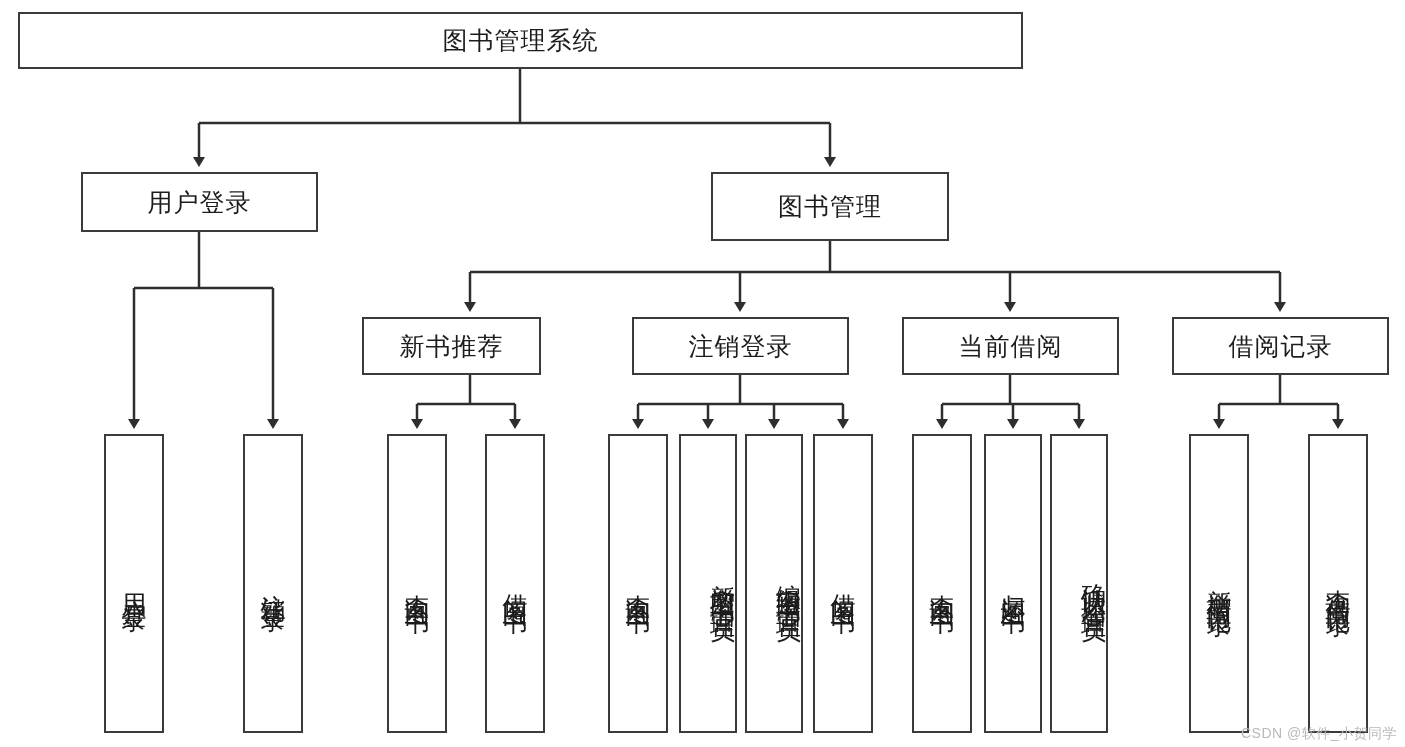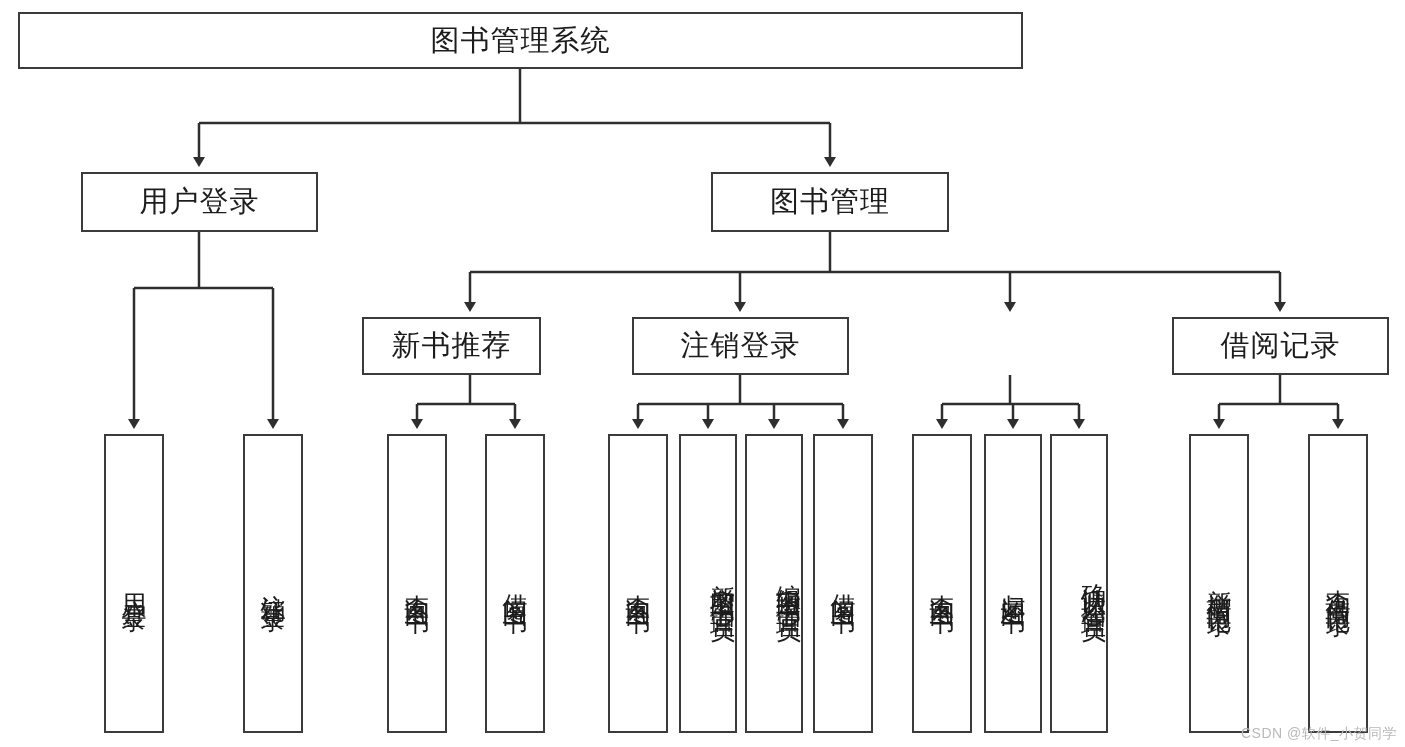--- a/index.html
+++ b/index.html
@@ -29,21 +29,21 @@
     position: absolute;
     box-sizing: border-box;
     border: 2px solid #3b3b3b;
     background: #ffffff;
     display: flex;
     align-items: center;
     justify-content: center;
     color: #1c1c1c;
   }
   .node-h {
-    font-size: 29px;
+    font-size: 25px;
     letter-spacing: 1px;
     white-space: nowrap;
   }
   .node-v {
     writing-mode: vertical-rl;
     text-orientation: upright;
     font-size: 25px;
     letter-spacing: 5px;
     align-items: flex-start;
     justify-content: center;
@@ -121,29 +121,32 @@
     </g>
   </svg>
 
   <div class="node node-h" style="left:18px; top:12px; width:1005px; height:57px;">
     <span>图书管理系统</span>
   </div>
 
   <div class="node node-h" style="left:81px; top:172px; width:237px; height:60px;">
     <span>用户登录</span>
   </div>
-  <div class="node node-h" style="left:711px; top:172px; width:238px; height:60px;">
+  <div class="node node-h" style="left:711px; top:172px; width:238px; height:69px;">
     <span>图书管理</span>
   </div>
 
   <div class="node node-h" style="left:362px; top:317px; width:179px; height:58px;">
     <span>新书推荐</span>
   </div>
   <div class="node node-h" style="left:632px; top:317px; width:217px; height:58px;">
     <span>注销登录</span>
+  </div>
+  <div class="node node-h" style="left:902px; top:317px; width:217px; height:58px;">
+    <span>当前借阅</span>
   </div>
   <div class="node node-h" style="left:1172px; top:317px; width:217px; height:58px;">
     <span>借阅记录</span>
   </div>
 
   <div class="node node-v center-v" style="left:104px; top:434px; width:60px; height:299px;">
     <span>用户登录</span>
   </div>
   <div class="node node-v center-v" style="left:243px; top:434px; width:60px; height:299px;">
     <span>注销登录</span>

